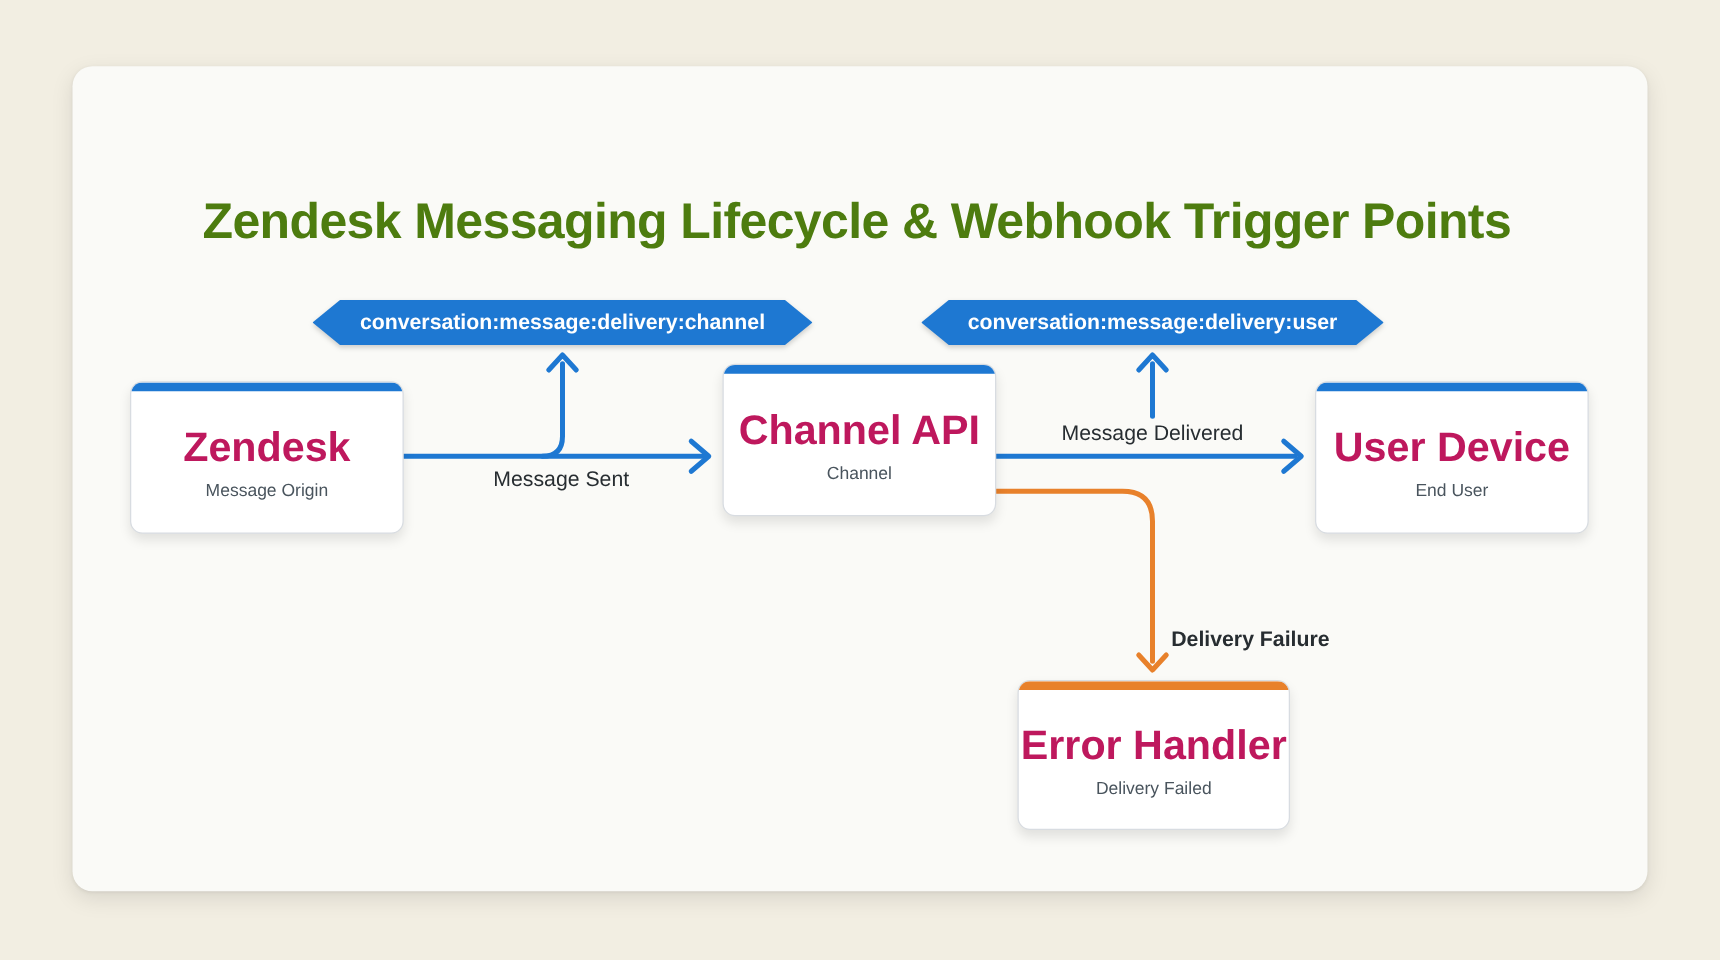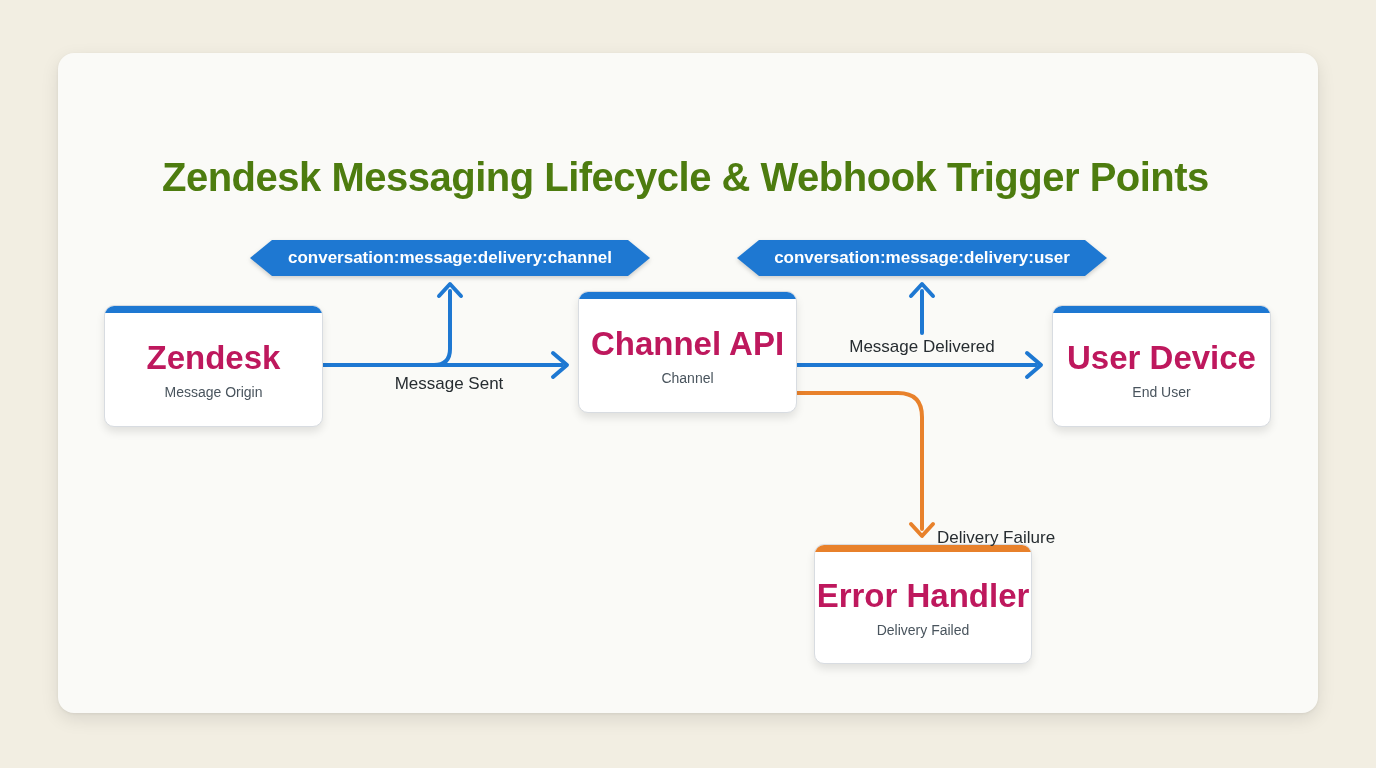--- a/index.html
+++ b/index.html
@@ -148,15 +148,15 @@
     <div class="node-subtitle">Delivery Failed</div>
   </div>
   <div class="node" style="left:1052px; top:305px;">
     <div class="node-accent blue"></div>
     <div class="node-title">User Device</div>
     <div class="node-subtitle">End User</div>
   </div>
 
   <div class="edge-label centered" style="left:339px; top:374px;">Message Sent</div>
   <div class="edge-label centered" style="left:812px; top:337px;">Message Delivered</div>
-  <div class="edge-label" style="left:937px; top:528px;">Delivery Failure</div>
+  <div class="edge-label" style="left:937px; top:502px;font-weight:bold;">Delivery Failure</div>
 
 </div>
 
 </body></html>

